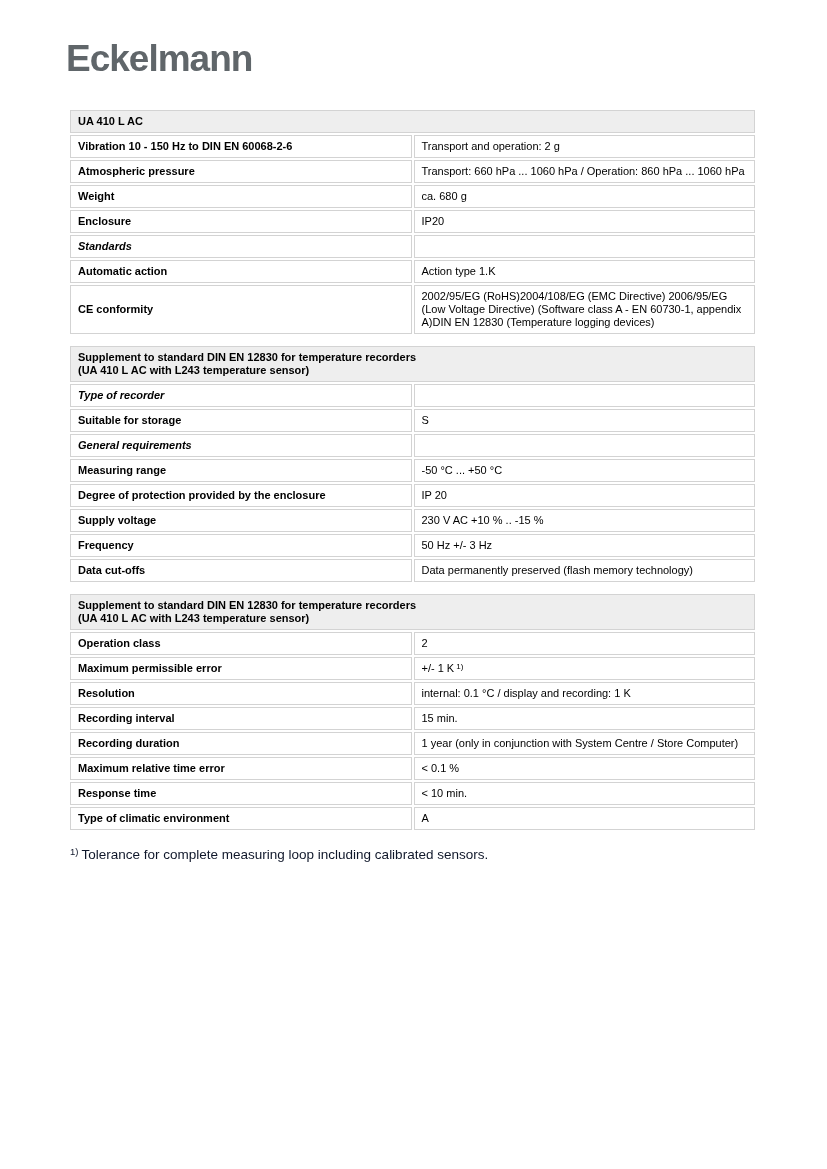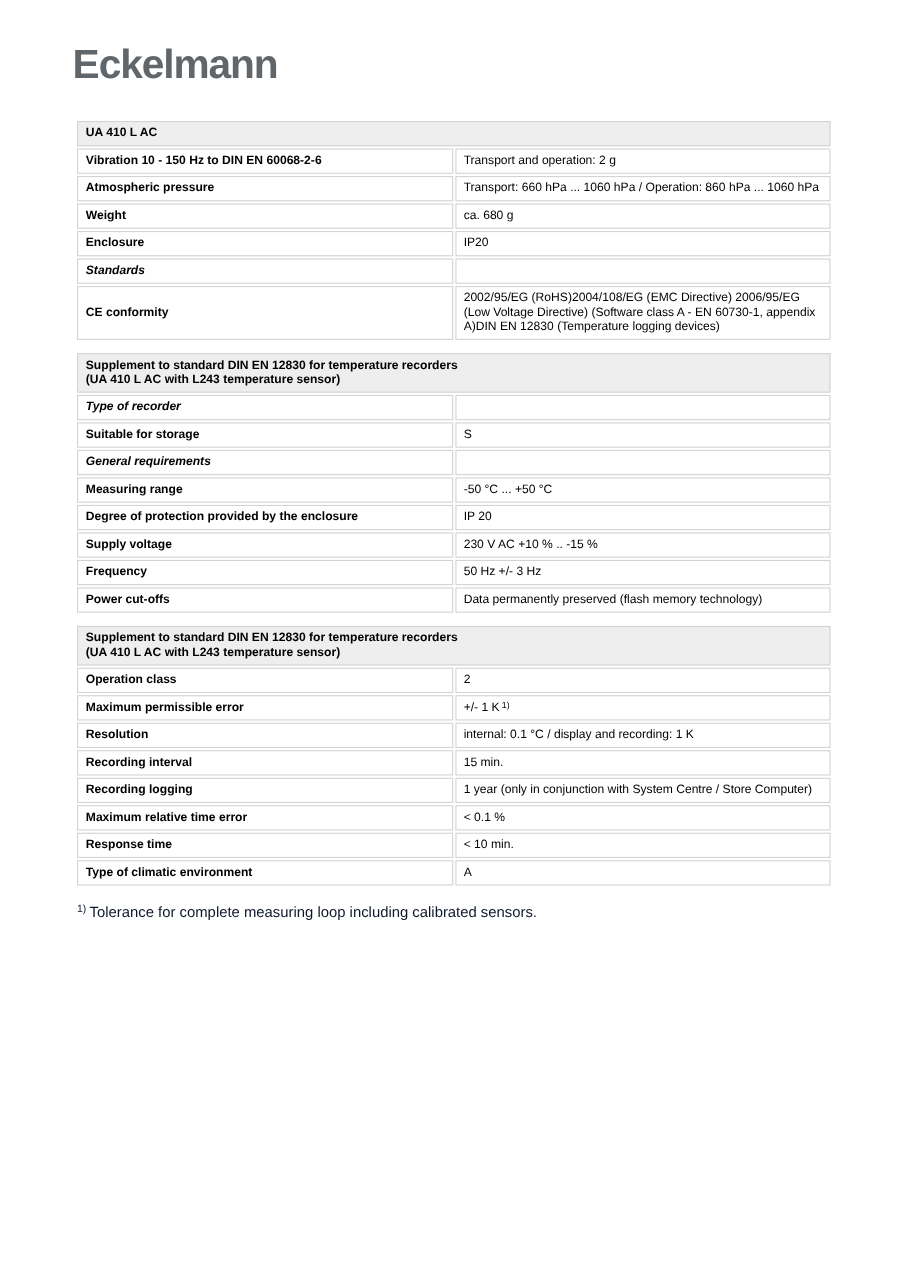--- a/index.html
+++ b/index.html
@@ -119,20 +119,24 @@
       </tr>
       <tr>
         <td class="label">Enclosure</td>
         <td>IP20</td>
       </tr>
       <tr class="section">
         <td class="label">Standards</td>
         <td></td>
       </tr>
       <tr>
+        <td class="label">Automatic action</td>
+        <td>Action type 1.K</td>
+      </tr>
+      <tr>
         <td class="label">CE conformity</td>
         <td>2002/95/EG (RoHS)2004/108/EG (EMC Directive) 2006/95/EG (Low Voltage Directive) (Software class A - EN 60730-1, appendix A)DIN EN 12830 (Temperature logging devices)</td>
       </tr>
     </tbody>
       </table>
 
     <table class="spec t2">
       <tbody>
           <tr>
         <th class="tbl-header" colspan="2">
@@ -162,21 +166,21 @@
       </tr>
       <tr>
         <td class="label">Supply voltage</td>
         <td>230 V AC +10 % .. -15 %</td>
       </tr>
       <tr>
         <td class="label">Frequency</td>
         <td>50 Hz +/- 3 Hz</td>
       </tr>
       <tr>
-        <td class="label">Power cut-offs</td>
+        <td class="label">Data cut-offs</td>
         <td>Data permanently preserved (flash memory technology)</td>
       </tr>
     </tbody>
       </table>
 
     <table class="spec t3">
       <tbody>
           <tr>
         <th class="tbl-header" colspan="2">
           <div>Supplement to standard DIN EN 12830 for temperature recorders</div>
@@ -193,21 +197,21 @@
       </tr>
       <tr>
         <td class="label">Resolution</td>
         <td>internal: 0.1 °C / display and recording: 1 K</td>
       </tr>
       <tr>
         <td class="label">Recording interval</td>
         <td>15 min.</td>
       </tr>
       <tr>
-        <td class="label">Recording logging</td>
+        <td class="label">Recording duration</td>
         <td>1 year (only in conjunction with System Centre / Store Computer)</td>
       </tr>
       <tr>
         <td class="label">Maximum relative time error</td>
         <td>&lt; 0.1 %</td>
       </tr>
       <tr>
         <td class="label">Response time</td>
         <td>&lt; 10 min.</td>
       </tr>

